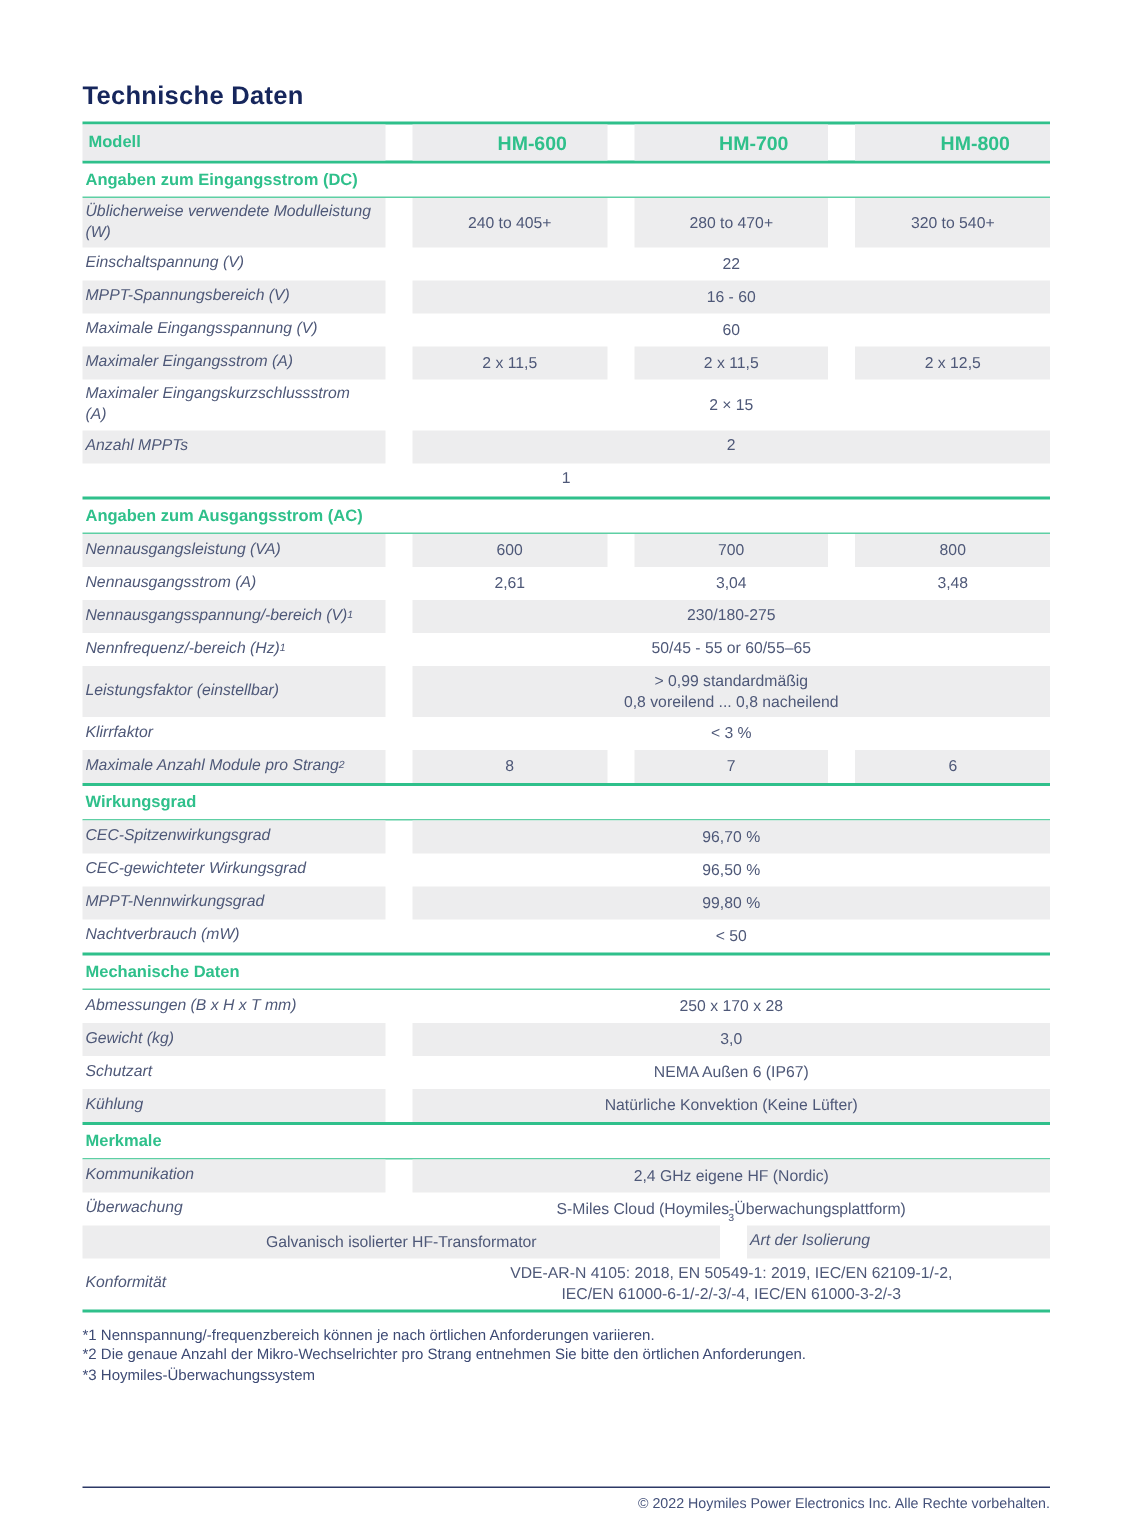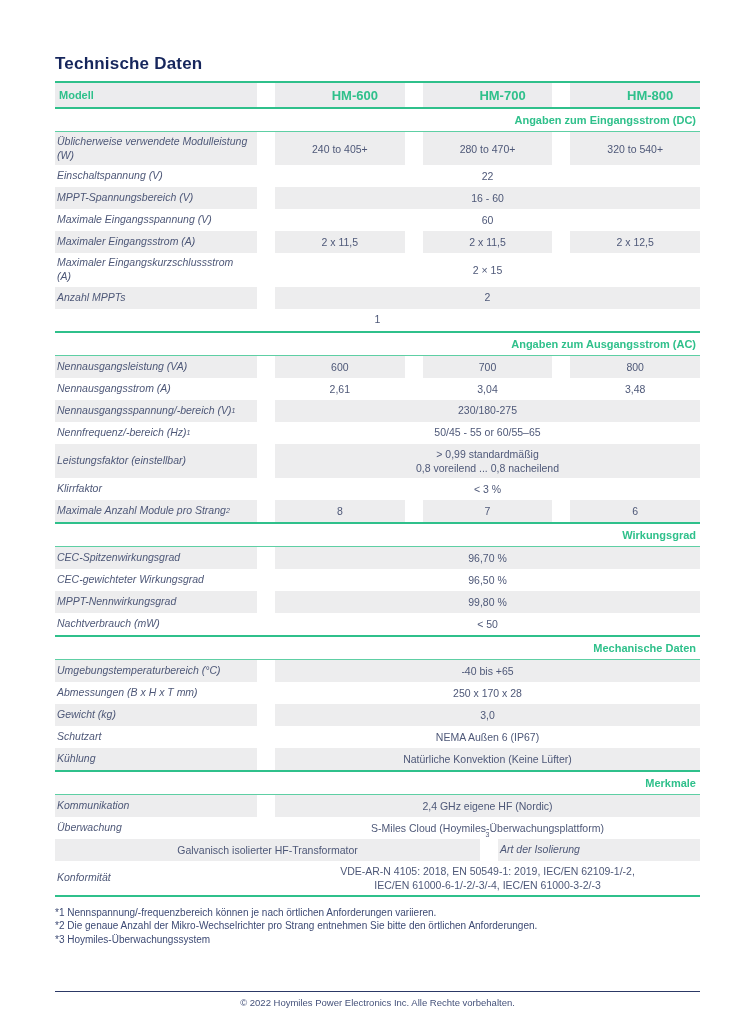--- a/index.html
+++ b/index.html
@@ -47,21 +47,20 @@
     font-weight: bold;
     color: #2fc08b;
     padding-left: 30px;
   }
 
   .section-title {
     font-size: 11px;
     font-weight: bold;
     color: #2fc08b;
     padding: 5px 4px 5px 2px;
-    text-align: right;
   }
 
   .data-row { min-height: 22px; font-size: 10.5px; }
   .data-row.striped .cell { background: #ededee; }
   .cell-label {
     width: 202px;
     padding: 3px 8px 3px 2px;
     line-height: 1.3;
     font-style: italic;
   }
@@ -89,21 +88,21 @@
   }
 
   .page-footer {
     position: absolute;
     left: 55px;
     right: 54px;
     bottom: 16px;
   }
   .footer-line { height: 1px; background: #2c3966; margin-bottom: 5px; }
   .footer-text {
-    text-align: center;
+    text-align: right;
     font-size: 9.5px;
     color: #44517a;
   }
 </style>
 </head>
 <body>
 
 <div class="page">
   <div class="page-title">Technische Daten</div>
 
@@ -209,24 +208,20 @@
           <div class="cell cell-label">MPPT-Nennwirkungsgrad</div>
           <div class="cell cell-span">99,80 %</div>
         </div>
         <div class="row data-row">
           <div class="cell cell-label">Nachtverbrauch (mW)</div>
           <div class="cell cell-span">&lt; 50</div>
         </div>
         <div class="hline thick"></div>
         <div class="section-title">Mechanische Daten</div>
         <div class="hline thin"></div>
-        <div class="row data-row striped">
-          <div class="cell cell-label">Umgebungstemperaturbereich (°C)</div>
-          <div class="cell cell-span">-40 bis +65</div>
-        </div>
         <div class="row data-row">
           <div class="cell cell-label">Abmessungen (B x H x T mm)</div>
           <div class="cell cell-span">250 x 170 x 28</div>
         </div>
         <div class="row data-row striped">
           <div class="cell cell-label">Gewicht (kg)</div>
           <div class="cell cell-span">3,0</div>
         </div>
         <div class="row data-row">
           <div class="cell cell-label">Schutzart</div>

